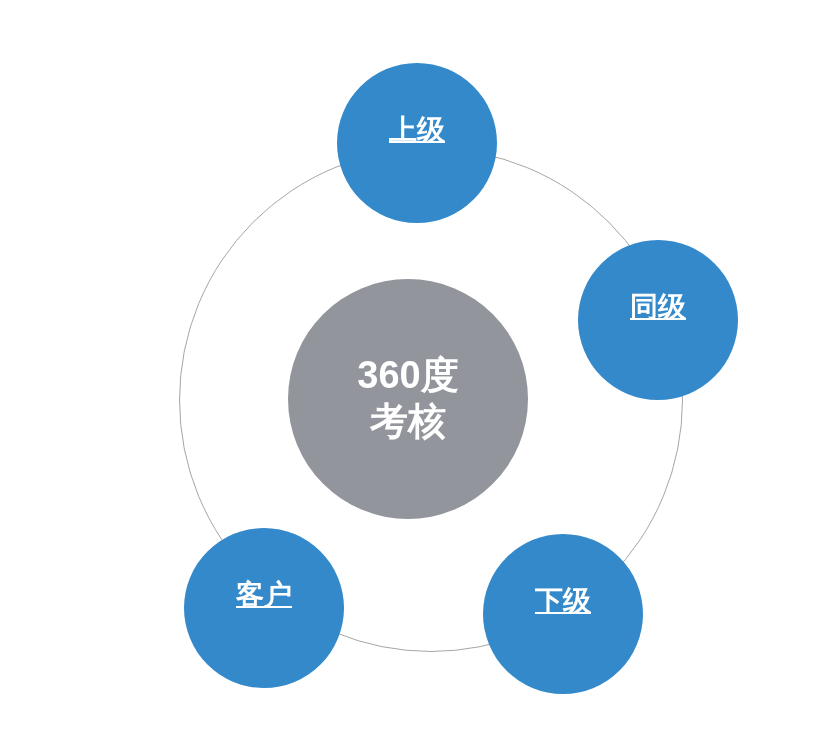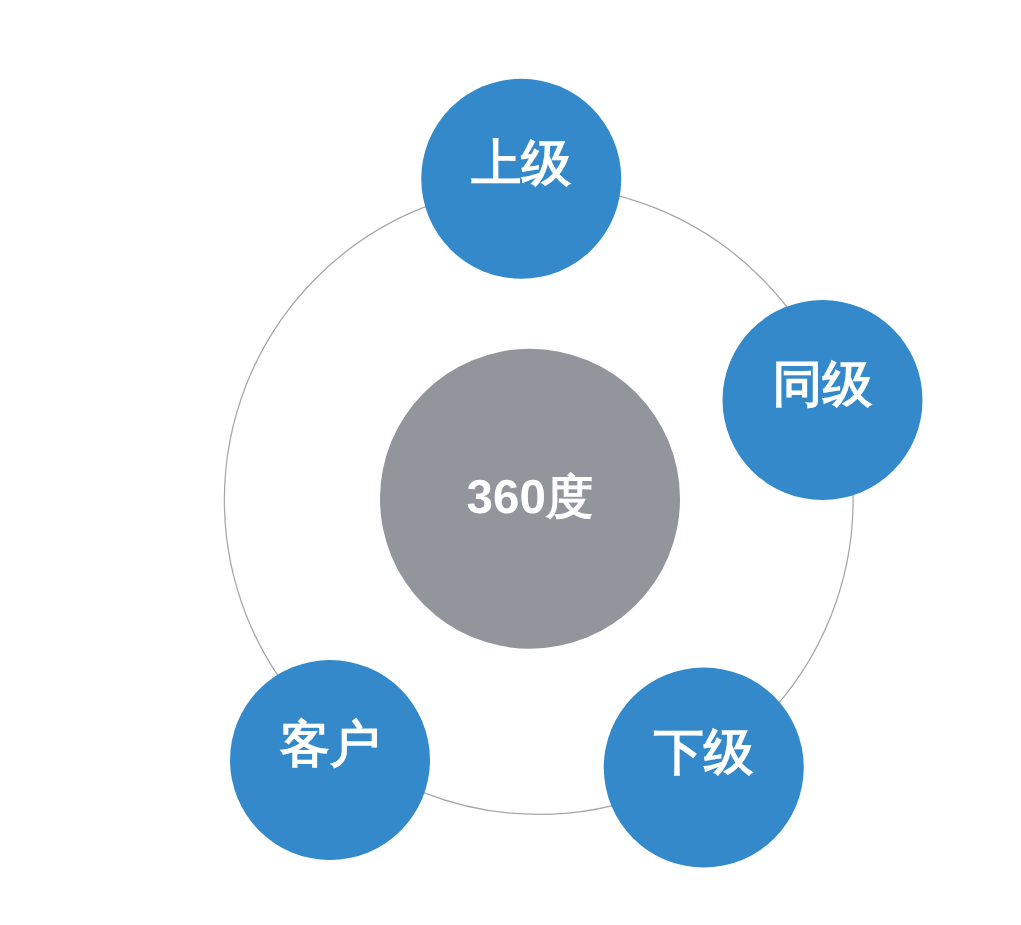--- a/index.html
+++ b/index.html
@@ -37,27 +37,28 @@
     text-align: center;
     color: var(--text-color, #FFFFFF);
     font-weight: 700;
     z-index: 2;
     user-select: none;
   }
   .node.blue {
     width: 160px;
     height: 160px;
     background: var(--node-color, #3389CA);
-    font-size: 40px;
+    font-size: 28px;
     
     padding-bottom: 26px;
     box-sizing: border-box;
+    text-decoration: underline;
   }
   .node.center-node {
-    left: 304px;
+    left: 288px;
     top: 279px;
     width: 240px;
     height: 240px;
     background: var(--center-color, #92969C);
     font-size: 38px;
     line-height: 1.2;
     z-index: 3;
   }
   .node .line { display: block; }
   .node-superior    { left: 337px; top: 63px;  }
@@ -68,20 +69,21 @@
 </style>
 </head>
 <body>
 
 <div class="canvas">
 
   <div class="ring"></div>
 
   <div class="node center-node">
     <span class="line">360度</span>
+    <span class="line">考核</span>
   </div>
 
   <div class="node blue node-superior">
     <span>上级</span>
   </div>
 
   <div class="node blue node-subordinate">
     <span>下级</span>
   </div>
 

